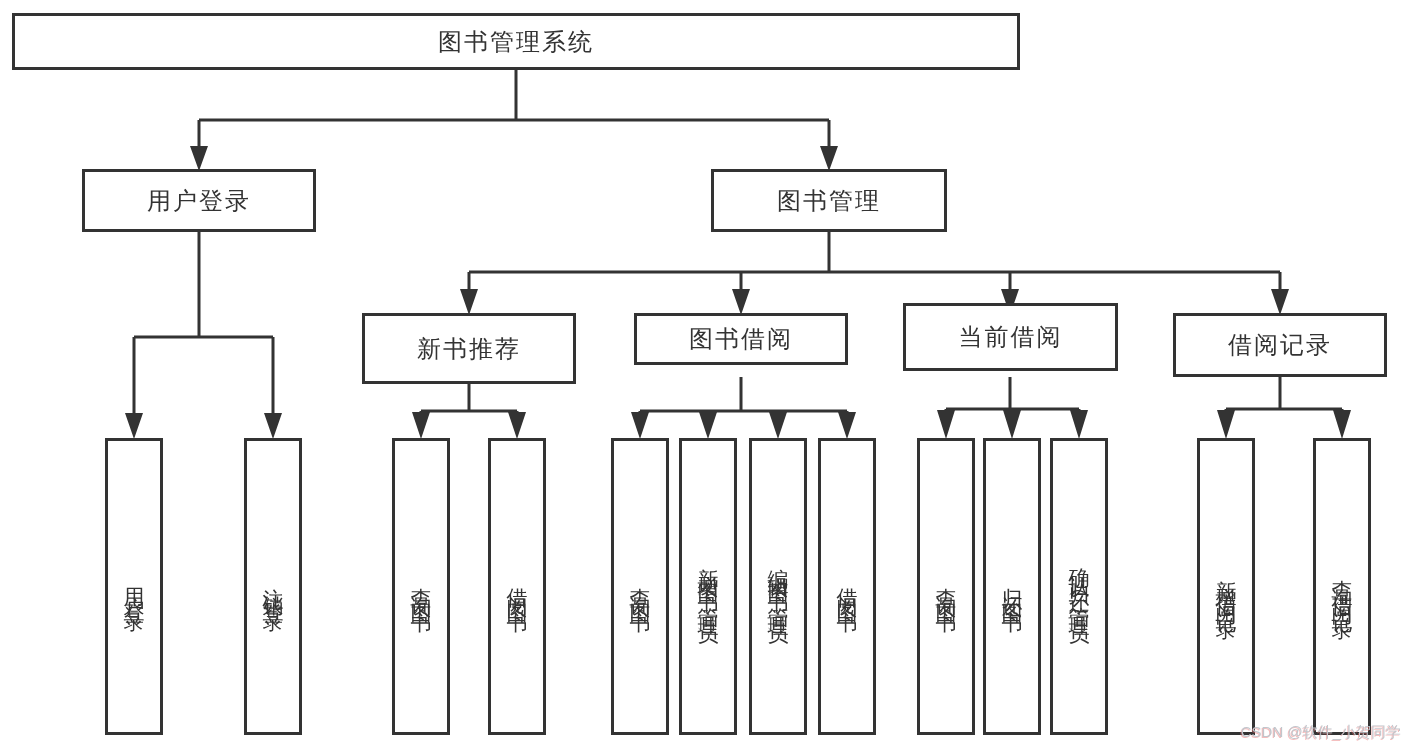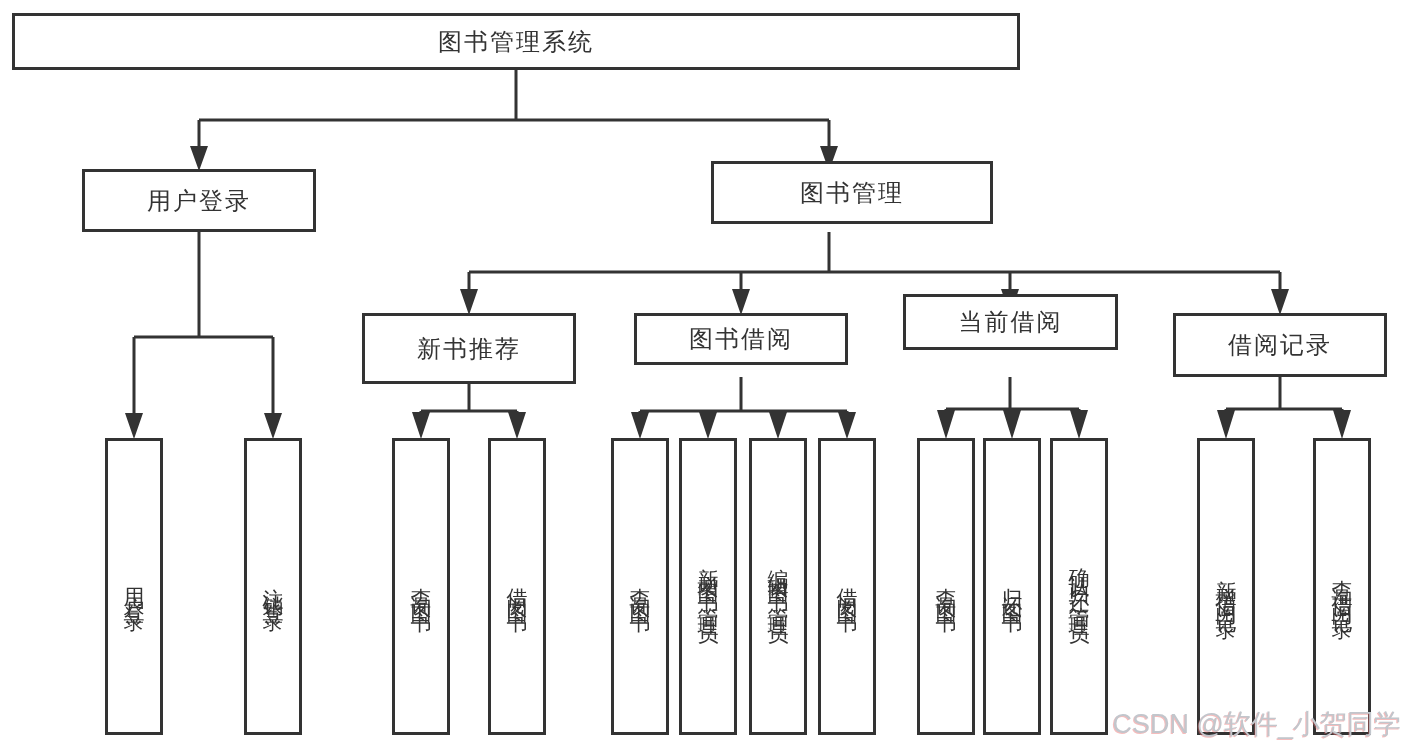--- a/index.html
+++ b/index.html
@@ -42,21 +42,21 @@
   .vbox .vtext{
     writing-mode:vertical-rl;
     text-orientation:mixed;
     font-size:21px;
     letter-spacing:8px;
     white-space:nowrap;
   }
   .watermark{
     position:absolute;
     right:4px;bottom:5px;
-    font-size:27px;
+    font-size:15px;
     color:var(--watermark-text);
     text-shadow:-1px 1px 0 rgba(232,106,106,0.45);
     z-index:3;
     white-space:nowrap;
   }
 </style>
 </head>
 <body>
 
 <div class="canvas">
@@ -95,25 +95,25 @@
       M937 410 L955 410 L946 439 Z
       M1003 410 L1021 410 L1012 439 Z
       M1070 410 L1088 410 L1079 439 Z
       M1217 410 L1235 410 L1226 439 Z
       M1333 410 L1351 410 L1342 439 Z"></path>
   </svg>
 
   <div class="hbox" style="left:12px;top:13px;width:1008px;height:57px">图书管理系统</div>
 
   <div class="hbox" style="left:82px;top:169px;width:234px;height:63px">用户登录</div>
-  <div class="hbox" style="left:711px;top:161px;width:282px;height:63px">图书管理</div>
+  <div class="hbox" style="left:711px;top:169px;width:236px;height:63px">图书管理</div>
 
   <div class="hbox" style="left:362px;top:313px;width:214px;height:71px">新书推荐</div>
   <div class="hbox" style="left:634px;top:313px;width:214px;height:52px">图书借阅</div>
-  <div class="hbox" style="left:903px;top:294px;width:215px;height:56px">当前借阅</div>
+  <div class="hbox" style="left:903px;top:303px;width:215px;height:68px">当前借阅</div>
   <div class="hbox" style="left:1173px;top:313px;width:214px;height:64px">借阅记录</div>
 
   <div class="vbox" style="left:105px;top:438px;width:58px;height:297px">
     <span class="vtext">用户登录</span>
   </div>
   <div class="vbox" style="left:244px;top:438px;width:58px;height:297px">
     <span class="vtext">注销登录</span>
   </div>
 
   <div class="vbox" style="left:392px;top:438px;width:58px;height:297px">

